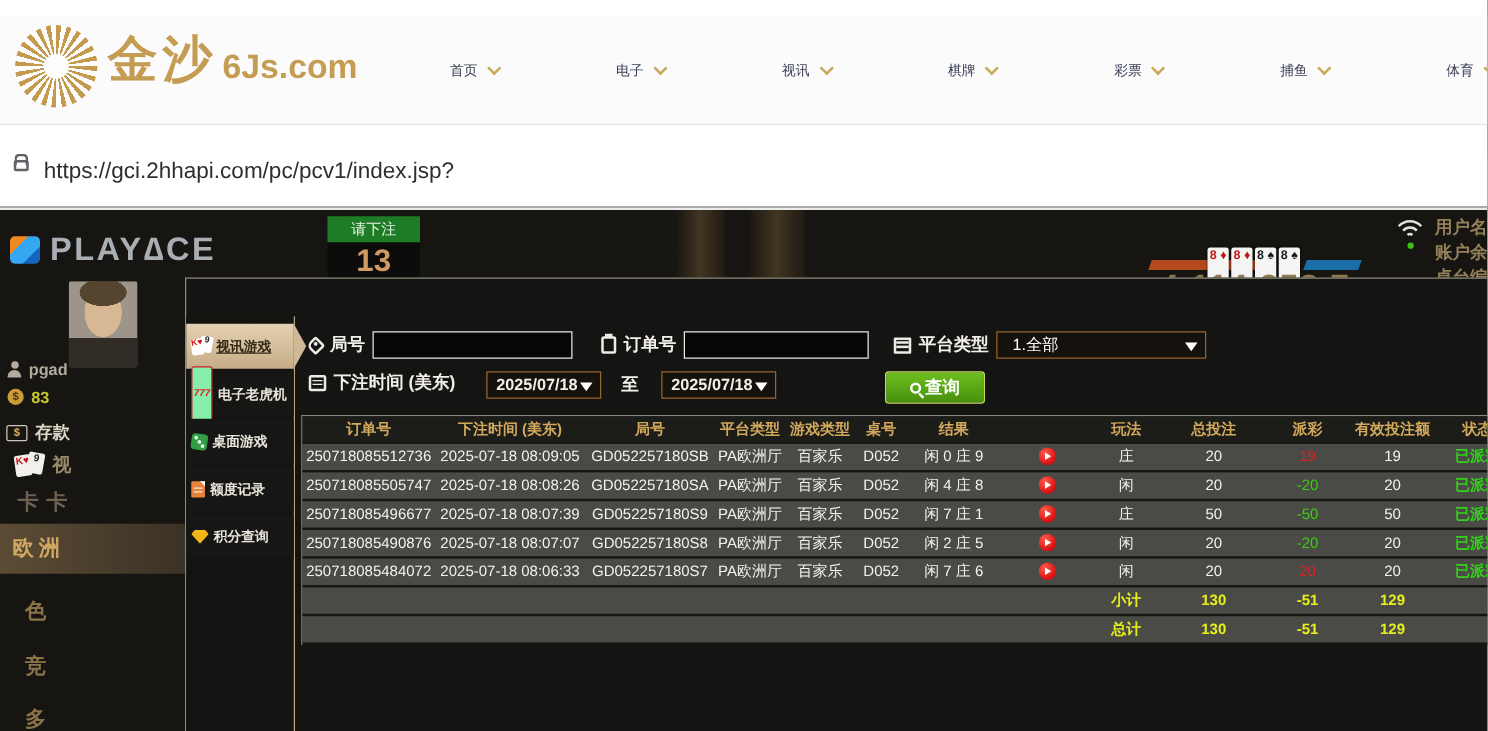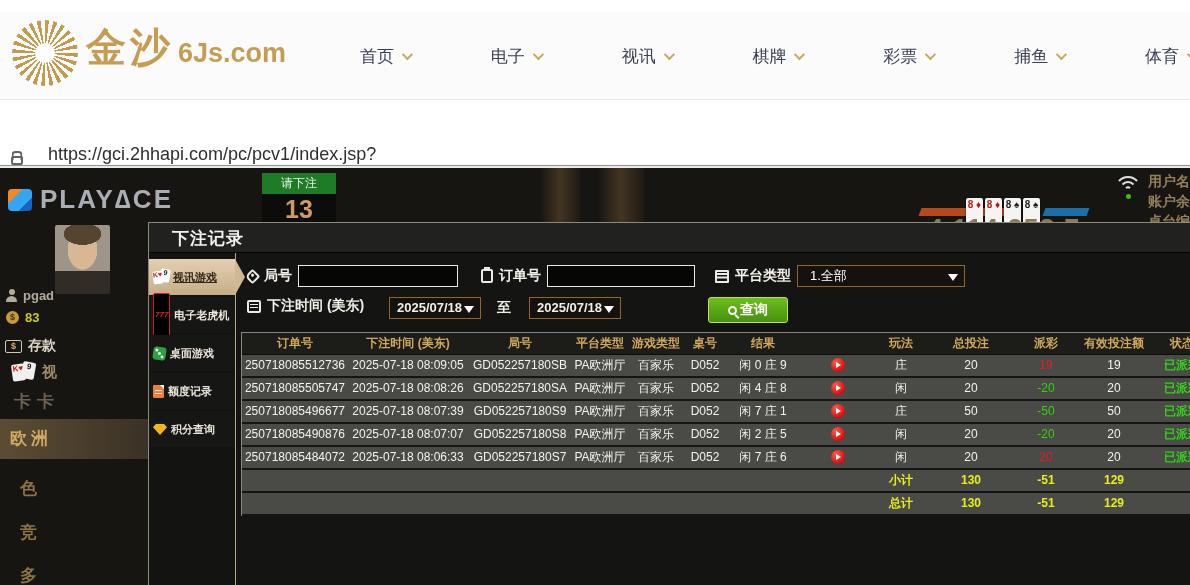--- a/index.html
+++ b/index.html
@@ -9,28 +9,28 @@
 
   
   .site-header { position:absolute; left:0; top:12px; width:1190px; height:88px; background:#fbfbfb; border-bottom:1px solid #e7e7e7; }
   .sun { position:absolute; left:12px; top:8px; width:66px; height:66px; border-radius:50%;
          background:repeating-conic-gradient(from 0deg,#c49a4e 0deg 7deg,#fdfdfd 7deg 15deg); }
   .sun::after { content:''; position:absolute; left:23px; top:23px; width:20px; height:20px; border-radius:50%; background:#fdfdfd; }
   .logo-cn { position:absolute; left:86px; top:8px; font-size:40px; font-weight:bold; color:#c59d52; letter-spacing:4px; }
   .logo-domain { position:absolute; left:178px; top:26px; font-size:27px; font-weight:bold; color:#c59d52; }
   .logo-script { position:absolute; left:92px; top:46px; font-family:"Liberation Serif", serif; font-style:italic; font-weight:bold; font-size:38px; color:#c59d52; letter-spacing:2px; border-bottom:3px solid #c59d52; line-height:1.05; }
   .nav { position:absolute; left:330px; top:0; width:895px; height:88px; display:flex; justify-content:space-between; align-items:center; padding:0 30px; }
-  .nav-item { display:flex; align-items:center; gap:8px; font-size:17px; color:#3c4055; cursor:pointer; }
+  .nav-item { display:flex; align-items:center; gap:8px; font-size:11px; color:#3c4055; cursor:pointer; }
   .chev { width:8px; height:8px; border-right:2px solid #c9a858; border-bottom:2px solid #c9a858; transform:rotate(45deg) translateY(-2px); }
 
   
   .titlebar { position:absolute; left:0; top:100px; width:1190px; height:26px; background:#eef0f1; border-top:1px solid #dadada; display:flex; align-items:center; }
   .favicon { width:12px; height:12px; margin:0 8px 0 6px; border-radius:2px; background:linear-gradient(135deg,#58a8e8,#2b6fc0); }
   .titlebar-text { font-size:13px; color:#6f6f6f; }
-  .urlbar { position:absolute; left:0; top:126px; width:1190px; height:40px; background:#fff; border-bottom:1px solid #8f8f8f; display:flex; align-items:flex-end;gap:13px; }
+  .urlbar { position:absolute; left:0; top:126px; width:1190px; height:40px; background:#fff; border-bottom:1px solid #8f8f8f; display:flex; align-items:flex-start; }
   .lock { position:relative; width:12px; height:9px; border:2px solid #5f6368; border-radius:2px; margin:2px 12px 0 11px; }
   .lock::before { content:''; position:absolute; left:50%; top:-7px; transform:translateX(-50%); width:7px; height:7px; border:2px solid #5f6368; border-bottom:none; border-radius:4px 4px 0 0; }
   .url-text { font-size:18px; color:#2e2e2e; }
 
   
   .casino { position:absolute; left:0; top:166px; width:1190px; height:419px; background:#171511; border-top:2px solid #ececec; overflow:hidden; }
   .wood { position:absolute; top:0; height:56px; background:linear-gradient(90deg,rgba(120,92,55,.0),rgba(120,92,55,.45),rgba(60,45,28,.2)); }
   .playace { position:absolute; left:8px; top:16px; display:flex; align-items:center; gap:8px; }
   .playace-icon { width:24px; height:22px; border-radius:4px; background:linear-gradient(135deg,#f08a1e 0 32%,#35a6f2 32% 70%,#1565c0 70%); }
   .playace-text { font-size:26px; font-weight:bold; color:#a9adb4; letter-spacing:2px; }
@@ -82,21 +82,21 @@
   .tab:first-child { margin-top:6px; }
   .tab-label { font-size:11px; font-weight:bold; color:#eae5da; }
   .tab.active { background:linear-gradient(180deg,#e3d0b2,#c6ad87); }
   .tab.active .tab-label { color:#332817;text-decoration:underline; }
   .tab.active::after { content:''; position:absolute; right:-10px; top:0; border-top:18px solid transparent; border-bottom:18px solid transparent; border-left:10px solid #cfb896; z-index:5; }
 
   
   .icon-cards { position:relative; width:16px; height:16px; flex:0 0 16px; }
   .icon-cards .c1 { position:absolute; left:0; top:2px; width:10px; height:13px; background:#fff; border-radius:2px; color:#d01818; font-size:7px; font-weight:bold; text-align:center; transform:rotate(-8deg); z-index:2; }
   .icon-cards .c2 { position:absolute; left:7px; top:0; width:10px; height:13px; background:#fff; border-radius:2px; color:#222; font-size:7px; font-weight:bold; text-align:center; transform:rotate(10deg); }
-  .icon-slot { flex:0 0 auto; background:#000000; border:1px solid #cc2222; border-radius:2px; color:#e02222; font-style:italic; font-weight:bold; font-size:8px; line-height:10px; padding:16px 1px; }
+  .icon-slot { flex:0 0 auto; background:#86efac; border:1px solid #cc2222; border-radius:2px; color:#e02222; font-style:italic; font-weight:bold; font-size:8px; line-height:10px; padding:16px 1px; }
   .icon-dice { flex:0 0 13px; width:13px; height:13px; background:#2f9e44; border-radius:3px; transform:rotate(8deg); position:relative; }
   .icon-dice::after { content:''; position:absolute; left:2px; top:2px; width:3px; height:3px; border-radius:50%; background:#eaffea; box-shadow:6px 6px 0 #eaffea, 3px 3px 0 #eaffea; }
   .icon-gem { flex:0 0 14px; width:14px; height:12px; background:#f2b618; clip-path:polygon(50% 100%,0 35%,20% 8%,80% 8%,100% 35%); }
   .icon-doc { flex:0 0 11px; width:11px; height:13px; background:#e8813a; border-radius:1px; position:relative; }
   .icon-doc::before { content:''; position:absolute; right:0; top:0; border-left:4px solid transparent; border-top:4px solid #fff; }
   .icon-doc::after { content:''; position:absolute; left:2px; top:5px; width:7px; height:1.5px; background:#ffe9d6; box-shadow:0 3px 0 #ffe9d6; }
 
   
   .f-icon-tag { position:relative; width:11px; height:11px; border:2px solid #ecebe7; border-radius:2px 2px 2px 5px; transform:rotate(45deg); }
   .f-icon-tag::after { content:''; position:absolute; left:1px; top:1px; width:3px; height:3px; border-radius:50%; background:#ecebe7; }
@@ -240,23 +240,20 @@
     <div class="u-kk">卡卡</div>
     <div class="eu-band">
       <div class="eu-text">欧洲</div>
     </div>
     <div class="side-ch" style="top:309px;">色</div>
     <div class="side-ch" style="top:353px;">竞</div>
     <div class="side-ch" style="top:396px;">多</div>
   </div>
 
   <div class="modal">
-    <div class="modal-titlebar">
-      <div class="modal-title">下注记录</div>
-    </div>
 
     <div class="sidebar">
       <div class="tab active">
         <div class="icon-cards">
           <div class="c1">K♥</div>
           <div class="c2">9</div>
         </div>
         <div class="tab-label">视讯游戏</div>
       </div>
       <div class="tab">

